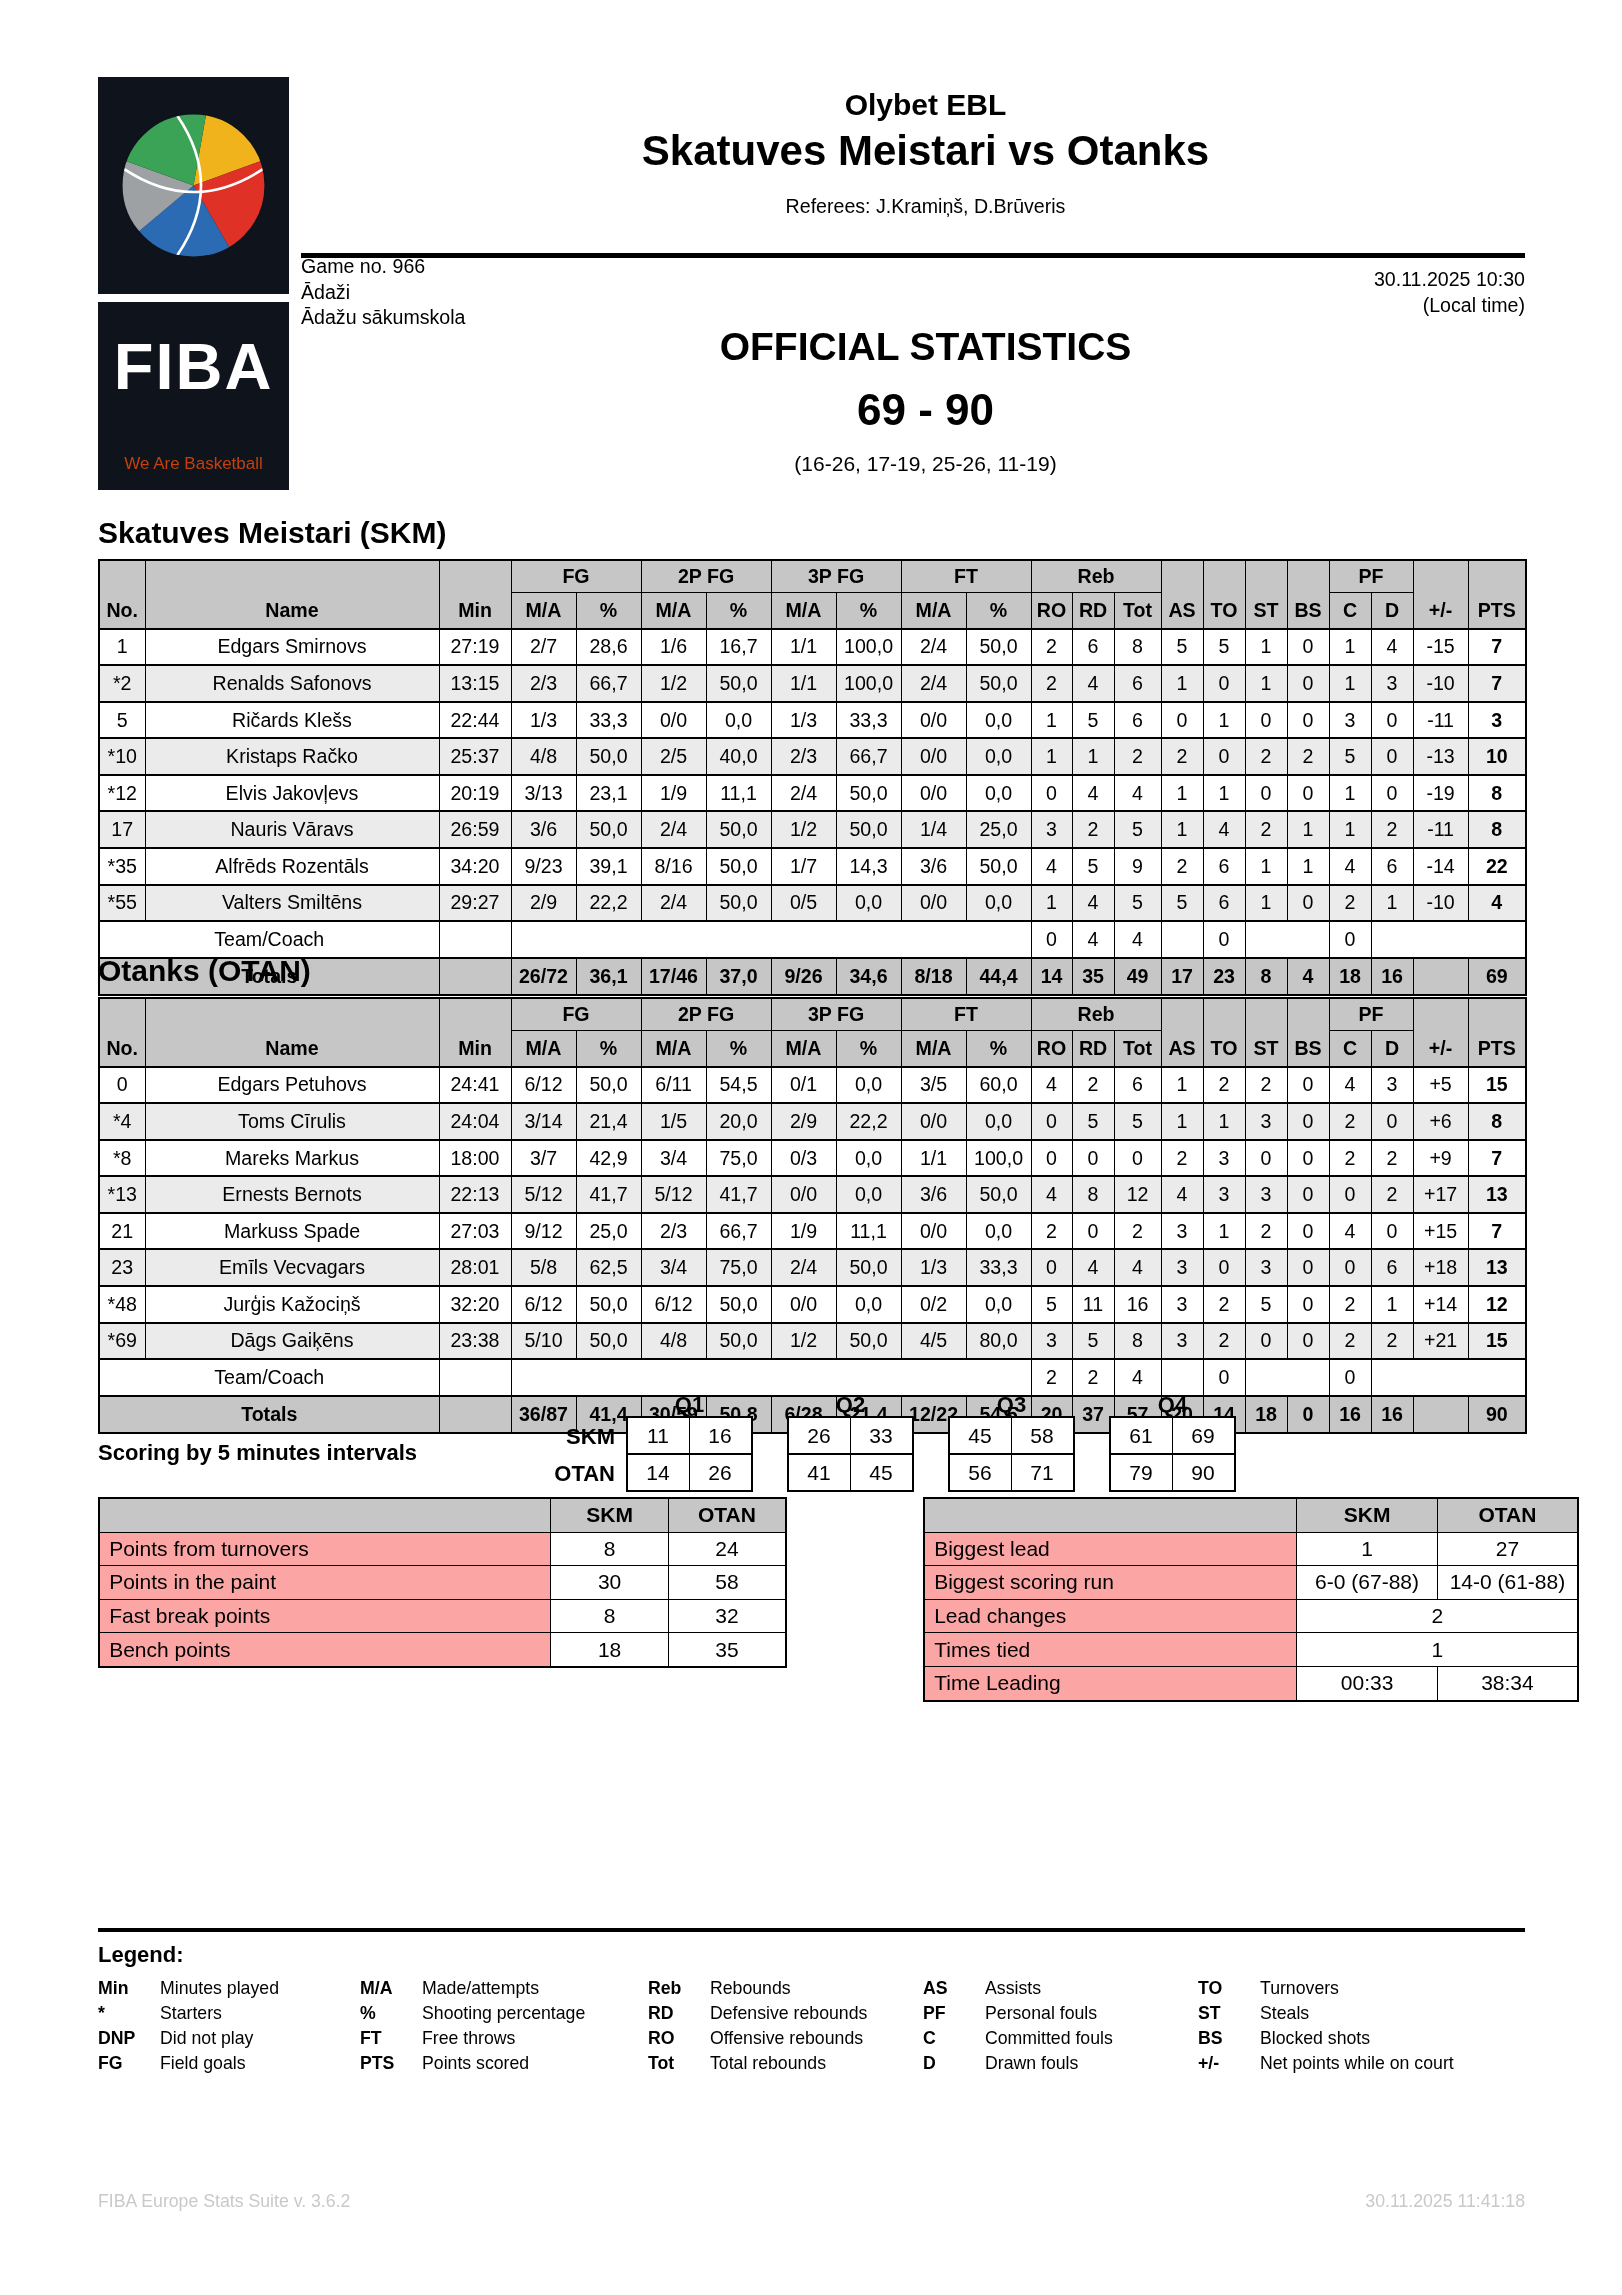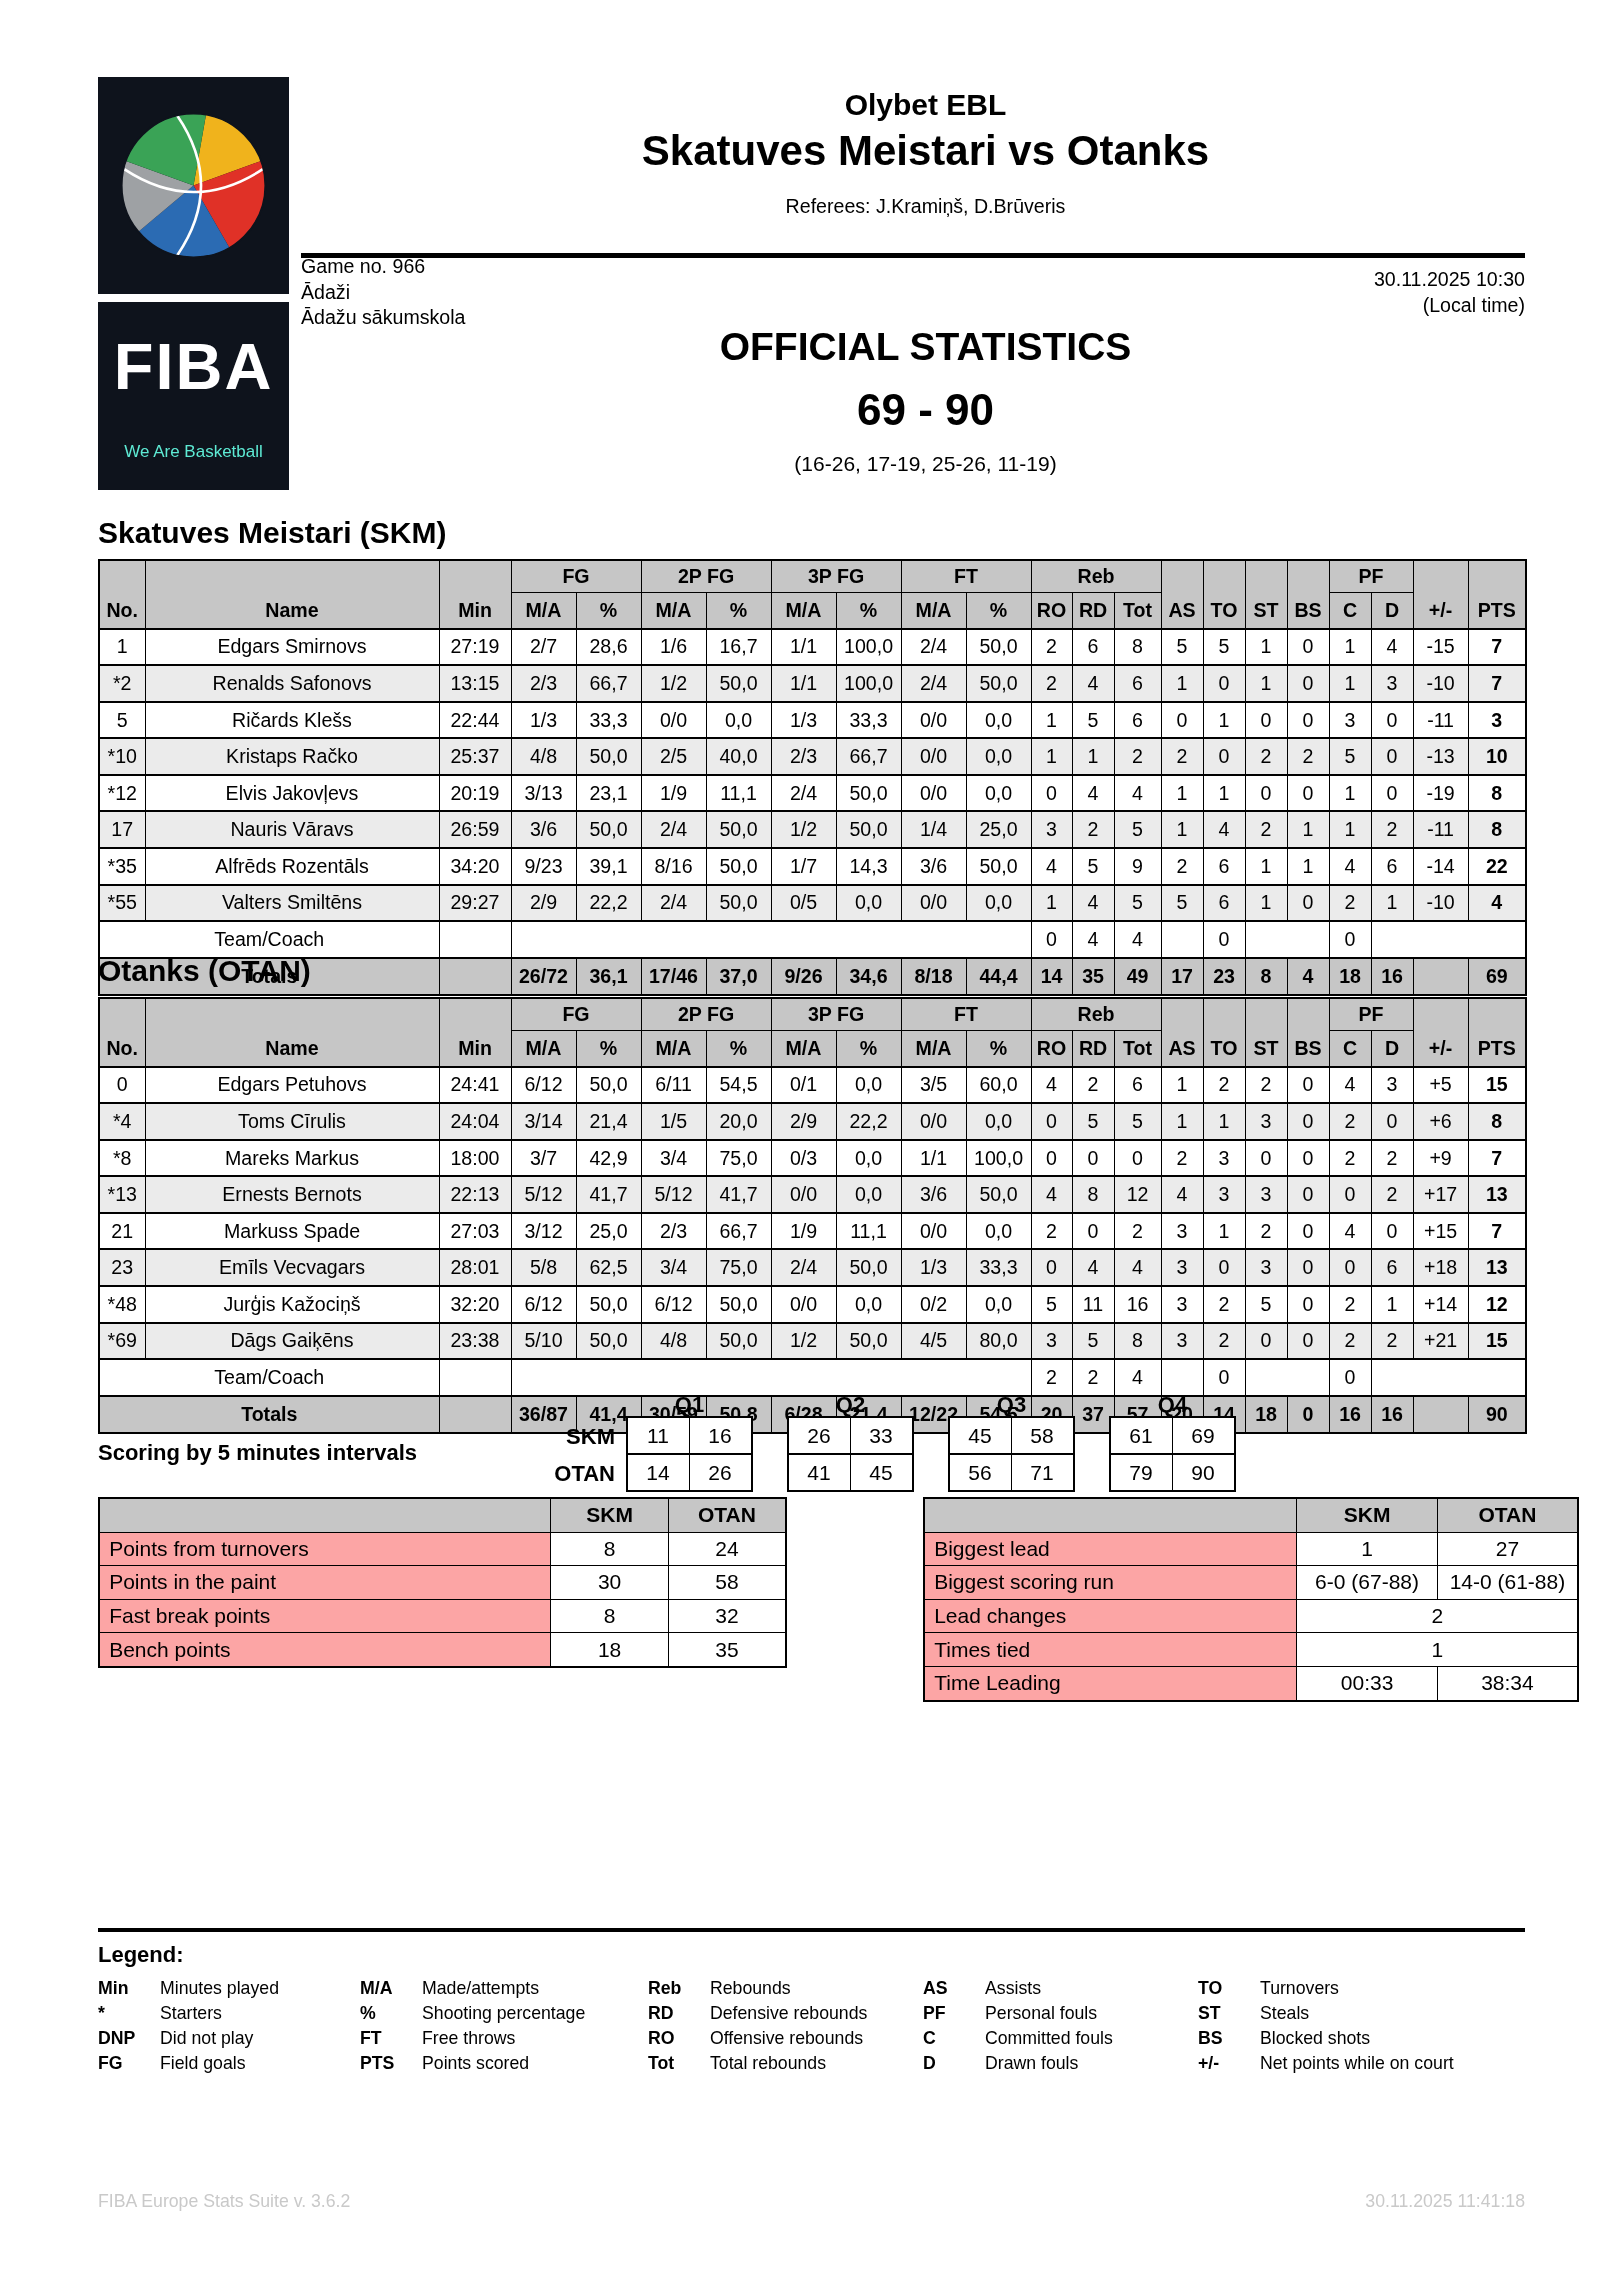--- a/index.html
+++ b/index.html
@@ -5,21 +5,21 @@
   html,body { margin:0; padding:0; background:#fff; }
   .page { position:relative; width:1622px; height:2295px; background:#fff;
           font-family:"Liberation Sans", sans-serif; color:#000; overflow:hidden; }
 
   
   .logo { position:absolute; left:98px; top:77px; width:191px; }
   .ball-box { height:217px; background:#0e131c; }
   .ball-box svg { display:block; }
   .fiba-box { margin-top:7.9px; height:188px; background:#0e131c; position:relative; text-align:center; }
   .fiba-word { font-size:65px; font-weight:bold; color:#fff; letter-spacing:2px; padding-top:27.5px; }
-  .fiba-tag  { position:absolute; bottom:28px; width:100%; color:#5eead4; font-size:17px; }
+  .fiba-tag  { position:absolute; bottom:16px; width:100%; color:#c2410c; font-size:17px; }
 
   
   .hdr-center { position:absolute; left:327px; right:98px; text-align:center; }
   .league   { top:88px; font-size:30px; font-weight:bold; }
   .matchup  { top:127px; font-size:42px; font-weight:bold; }
   .referees { top:195px; font-size:19.6px; }
   .hr1 { position:absolute; left:301px; right:97px; top:253px; height:4.6px; background:#000; }
   .info-left  { position:absolute; left:301px; top:254px; font-size:19.6px; line-height:25.5px; }
   .info-right { position:absolute; right:97px; top:267px; text-align:right; font-size:19.6px; line-height:25.5px; }
   .big-title { top:325px; font-size:39px; font-weight:bold;text-align:center; }
@@ -588,21 +588,21 @@
             <td class="c-num">0</td>
             <td class="c-num">0</td>
             <td class="c-num">2</td>
             <td class="c-pm">+17</td>
             <td class="c-pts">13</td>
           </tr>
           <tr class="prow">
             <td class="c-no">21</td>
             <td class="c-name">Markuss Spade</td>
             <td class="c-min">27:03</td>
-            <td class="c-num">3/12</td>
+            <td class="c-num">9/12</td>
             <td class="c-num">25,0</td>
             <td class="c-num">2/3</td>
             <td class="c-num">66,7</td>
             <td class="c-num">1/9</td>
             <td class="c-num">11,1</td>
             <td class="c-num">0/0</td>
             <td class="c-num">0,0</td>
             <td class="c-num">2</td>
             <td class="c-num">0</td>
             <td class="c-num">2</td>

